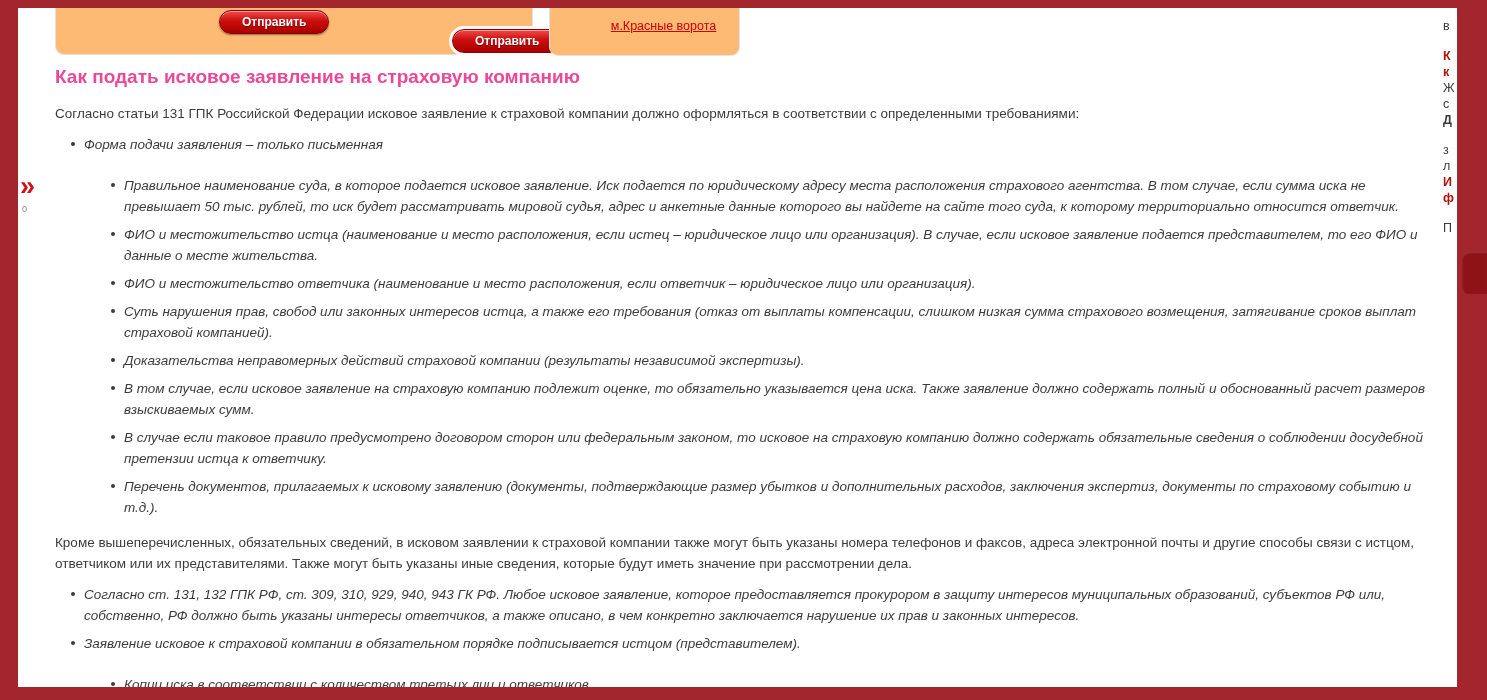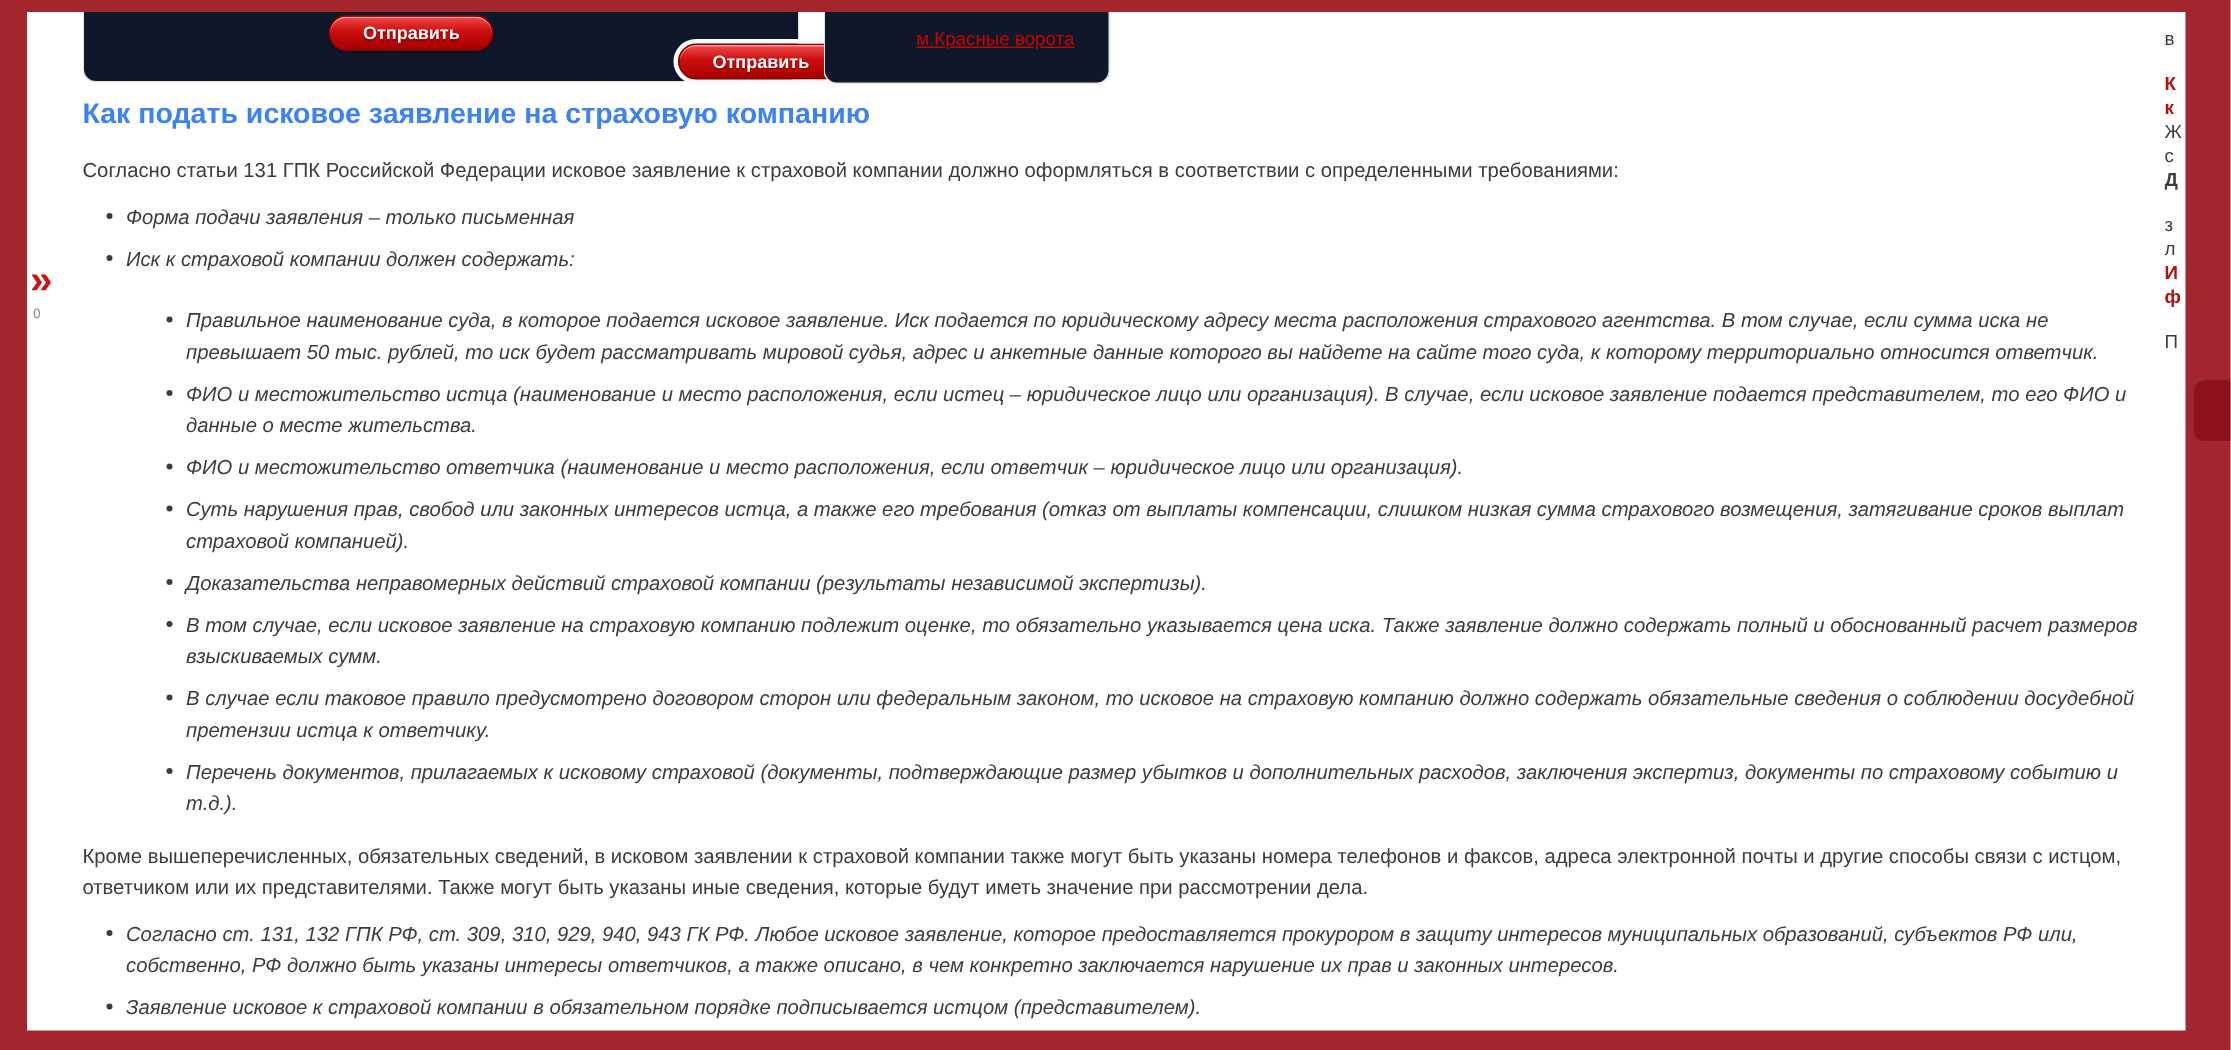--- a/index.html
+++ b/index.html
@@ -16,21 +16,21 @@
   }
   
   .left-rail{position:absolute;left:0;top:168px;width:34px;text-align:left;}
   .chevrons{
     color:#cc1418;font-size:27px;font-weight:bold;line-height:20px;
     letter-spacing:-3px;padding-left:2px;cursor:pointer;
   }
   .rail-num{color:#888;font-size:9px;padding-left:4px;margin-top:8px;}
   
   .form-box{
-    position:absolute;background:#0f172a;border:1px solid #e2e2e2;border-top:none;
+    position:absolute;background:#fdba74;border:1px solid #e2e2e2;border-top:none;
     border-radius:0 0 9px 9px;
   }
   .box-left{left:37px;top:0;width:476px;height:46px;}
   .box-right{left:531px;top:0;width:189px;height:47px;text-align:center;}
   .btn{
     position:absolute;
     background:linear-gradient(#ef4c4c,#cc0d0d 45%,#a80000);
     border:1px solid #8d0000;border-radius:13px;
     color:#fff;font-weight:bold;font-size:12px;
     padding:4px 22px;cursor:pointer;
@@ -41,21 +41,21 @@
   .btn-1{left:163px;top:2px;}
   .btn-2{left:396px;top:21px;outline:3px solid #fafafa;outline-offset:0;}
   .metro-link{
     display:inline-block;margin-top:11px;
     color:#cc0000;font-size:12.5px;text-decoration:underline;cursor:pointer;margin-left:38px;
   }
   
   .content{position:relative;padding:0 15px 0 37px;}
   h1.title{
     margin:57px 0 0 0;
-    color:#3b82f6;font-size:19px;font-weight:bold;line-height:24px;
+    color:#ec4899;font-size:19px;font-weight:bold;line-height:24px;
   }
   .body-text{color:#3c3c3c;font-size:13.5px;line-height:21px;}
   p.para{margin:14px 0 0 0;max-width:1400px;}
   ul{list-style:none;margin:10px 0 0 0;max-width:1372px;}
   ul.lvl1{padding:0 0 0 29px;}
   ul.lvl2{padding:0 0 0 69px;margin-top:20px;}
   li{position:relative;margin:7px 0;font-style:italic;}
   li::before{
     content:"";position:absolute;left:-13px;top:8px;
     width:4px;height:4px;border-radius:50%;background:#3c3c3c;
@@ -95,32 +95,31 @@
     <a class="metro-link">м.Красные ворота</a>
   </div>
 
   <div class="content body-text">
     <h1 class="title">Как подать исковое заявление на страховую компанию</h1>
 
     <p class="para">Согласно статьи 131 ГПК Российской Федерации исковое заявление к страховой компании должно оформляться в соответствии с определенными требованиями:</p>
 
     <ul class="lvl1">
       <li>Форма подачи заявления – только письменная</li>
-      <li>Иск к страховой компании должен содержать:</li>
     </ul>
 
     <ul class="lvl2">
       <li>Правильное наименование суда, в которое подается исковое заявление.  Иск подается по юридическому адресу места расположения страхового агентства. В том случае, если сумма иска не превышает 50 тыс. рублей, то иск будет рассматривать мировой судья, адрес и анкетные данные которого вы найдете на сайте того суда, к которому территориально относится ответчик.</li>
       <li>ФИО и местожительство истца (наименование и место расположения, если истец – юридическое лицо или организация). В случае, если исковое заявление подается представителем, то его ФИО и данные о месте жительства.</li>
       <li>ФИО и местожительство ответчика (наименование и место расположения, если ответчик – юридическое лицо или организация).</li>
       <li>Суть нарушения прав, свобод или законных интересов истца, а также его требования (отказ от выплаты компенсации, слишком низкая сумма страхового возмещения, затягивание сроков выплат страховой компанией).</li>
       <li>Доказательства неправомерных действий страховой компании (результаты независимой экспертизы).</li>
       <li>В том случае, если исковое заявление на страховую компанию подлежит оценке, то обязательно указывается цена иска. Также заявление должно содержать полный и обоснованный расчет размеров взыскиваемых сумм.</li>
       <li>В случае если таковое правило предусмотрено договором сторон или федеральным законом, то исковое на страховую компанию должно содержать обязательные сведения о соблюдении досудебной претензии истца к ответчику.</li>
-      <li>Перечень документов, прилагаемых к исковому страховой (документы, подтверждающие размер убытков и дополнительных расходов, заключения экспертиз, документы по страховому событию и т.д.).</li>
+      <li>Перечень документов, прилагаемых к исковому заявлению (документы, подтверждающие размер убытков и дополнительных расходов, заключения экспертиз, документы по страховому событию и т.д.).</li>
     </ul>
 
     <p class="para">Кроме вышеперечисленных, обязательных сведений, в исковом заявлении к страховой компании также могут быть указаны номера телефонов и факсов, адреса электронной почты и другие способы связи с истцом, ответчиком или их представителями. Также могут быть указаны иные сведения, которые будут иметь значение при рассмотрении дела.</p>
 
     <ul class="lvl1">
       <li>Согласно ст. 131, 132 ГПК РФ, ст. 309, 310, 929, 940, 943 ГК РФ. Любое исковое заявление, которое предоставляется прокурором в защиту интересов муниципальных образований, субъектов РФ или, собственно, РФ должно быть указаны интересы ответчиков, а также описано, в чем конкретно заключается нарушение их прав и законных интересов.</li>
       <li>Заявление исковое к страховой компании в обязательном порядке подписывается истцом (представителем).</li>
     </ul>
 
     <ul class="lvl2">

